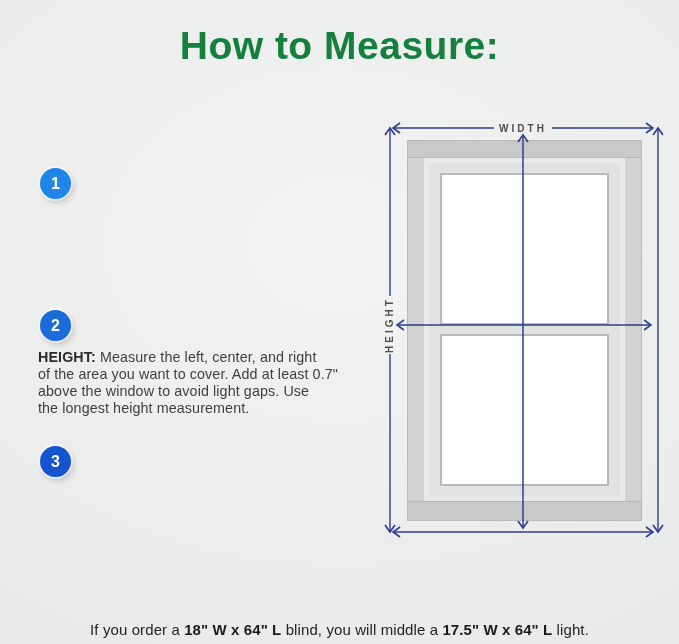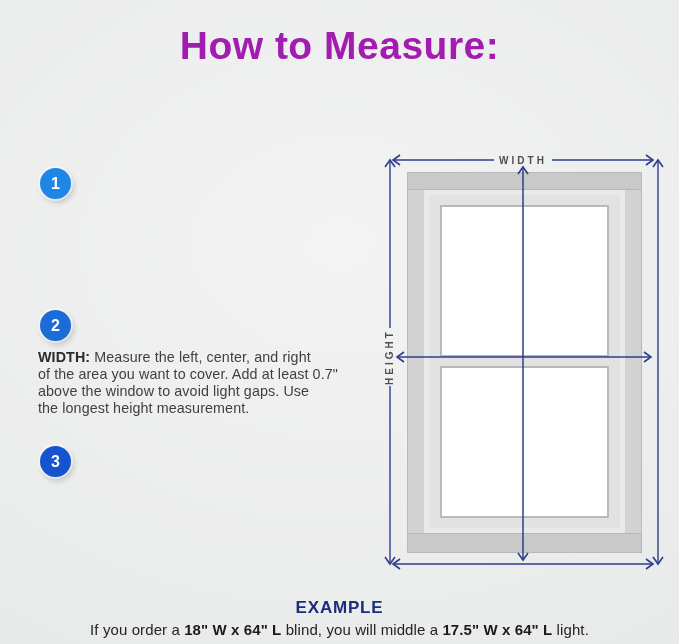--- a/index.html
+++ b/index.html
@@ -8,21 +8,21 @@
     font-family:"Liberation Sans", sans-serif;
     position:relative;
     width:679px; height:644px;
     background: radial-gradient(120% 95% at 50% 38%, #f3f3f3 0%, #ebecec 55%, #e5e6e6 100%);
     overflow:hidden;
     color:#3d3d3d;
   }
 
   
   .title-block { position:absolute; top:26px; left:0; width:100%; text-align:center; line-height:1.05; }
-  .title-line1 { font-size:39px; font-weight:700; color:#a21caf; letter-spacing:0.5px; }
+  .title-line1 { font-size:39px; font-weight:700; color:#15803d; letter-spacing:0.5px; }
   .title-line2 { margin-top:4px; }
   .title-accent {
     font-size:48px; font-weight:800; letter-spacing:0.5px;
     background:linear-gradient(115deg,#143da6 10%, #2059c6 45%, #3578de 90%);
     -webkit-background-clip:text; background-clip:text;
     -webkit-text-fill-color:transparent; color:transparent;
   }
   .title-suffix { font-size:33px; font-weight:700; color:#4a4a4a; letter-spacing:0.5px; }
 
   
@@ -42,21 +42,21 @@
   .step-2 .step-circle { background:#1b6cd9; }
   .step-3 .step-circle { background:#1554ce; }
   .step-text {
     margin-top:8px;
     font-size:14.3px; line-height:1.2; color:#3f3f3f;
     white-space:pre-line; letter-spacing:0.1px;
   }
   .step-label { font-weight:700; color:#2b2b2b; }
 
   
-  .diagram { position:absolute; left:383px; top:150px; width:288px; height:432px; }
+  .diagram { position:absolute; left:383px; top:118px; width:288px; height:432px; }
   .window {
     position:absolute; left:24px; top:22px; width:235px; height:381px;
     background:#d2d2d2; border:1px solid #b9b9b9;
     display:flex; flex-direction:column;
   }
   .win-band-top    { height:17px; background:#c9c9c9; border-bottom:1px solid #b7b7b7; }
   .win-band-bottom { height:19px; background:#c9c9c9; border-top:1px solid #b7b7b7; }
   .win-mid { flex:1; padding:0 16px; display:flex; }
   .win-casing {
     flex:1; border:5px solid #e9e9e9; background:#e2e2e2; padding:10px 11px; display:flex;
@@ -80,21 +80,21 @@
 </div>
 
 <div class="steps">
 
   <div class="step step-1">
     <div class="step-circle">1</div>
   </div>
 
   <div class="step step-2">
     <div class="step-circle">2</div>
-    <div class="step-text"><span class="step-label">WIDTH:</span><span> Measure the left, center, and right
+    <div class="step-text"><span class="step-label">HEIGHT:</span><span> Measure the left, center, and right
 of the area you want to cover. Add at least 0.7"
 above the window to avoid light gaps. Use
 the longest height measurement.</span></div>
   </div>
 
   <div class="step step-3">
     <div class="step-circle">3</div>
   </div>
 
 </div>
@@ -145,15 +145,14 @@
       <path d="M140 17 V410" fill="none" marker-start="url(#chev)" marker-end="url(#chev)"></path>
     </g>
 
     <g stroke="#2e3e8e" stroke-width="1.5">
       <path d="M14 207 H268" fill="none" marker-start="url(#chev)" marker-end="url(#chev)"></path>
     </g>
   </svg>
 </div>
 
 <div class="example">
-  <div class="example-heading">EXAMPLE</div>
   <div class="example-body"><span>If you order a </span><b>18" W x 64" L</b><span> blind, you will middle a </span><b>17.5" W x 64" L</b><span> light.</span></div>
 </div>
 
 </body></html>

